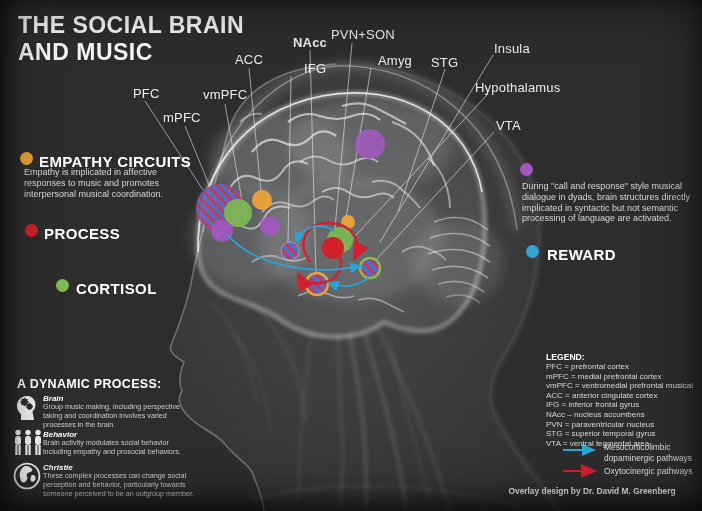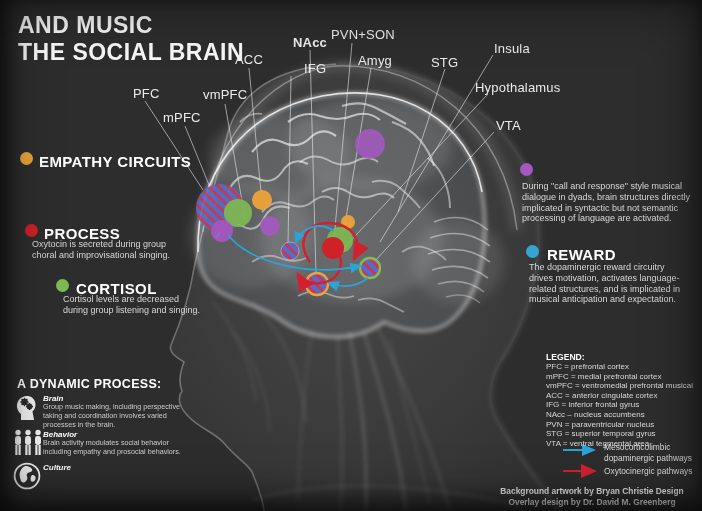--- a/index.html
+++ b/index.html
@@ -164,54 +164,52 @@
       <path d="M334,231 C320,221 302,227 296,242" stroke="#2aa4d8" stroke-width="1.8" marker-end="url(#mBlue)"></path>
     </g>
 
     <g>
       <line x1="563" y1="450" x2="593" y2="450" stroke-width="2" marker-end="url(#mBlue)" stroke="#2aa4d8"></line>
       <line x1="563" y1="471" x2="593" y2="471" stroke-width="2" marker-end="url(#mRed)" stroke="#d2202f"></line>
     </g>
   </svg>
 
   <div class="txt title" style="left:18px;top:12px;width:250px;">
+    <div>THE SOCIAL BRAIN</div>
     <div>AND MUSIC</div>
-    <div>THE SOCIAL BRAIN</div>
   </div>
 
   <span class="txt blabel" style="left:133px;top:86px;">PFC</span>
   <span class="txt blabel" style="left:163px;top:110px;">mPFC</span>
   <span class="txt blabel" style="left:203px;top:87px;">vmPFC</span>
   <span class="txt blabel" style="left:235px;top:52px;">ACC</span>
   <span class="txt blabel" style="left:268px;top:61px;margin-left:36px;">IFG</span>
   <span class="txt blabel" style="left:293px;top:35px;font-weight:bold;">NAcc</span>
   <span class="txt blabel" style="left:331px;top:27px;">PVN+SON</span>
-  <span class="txt blabel" style="left:336px;top:53px;padding-left:22px;">Amyg</span>
+  <span class="txt blabel" style="left:356px;top:53px;padding-left:22px;">Amyg</span>
   <span class="txt blabel" style="left:431px;top:55px;">STG</span>
   <span class="txt blabel" style="left:494px;top:41px;">Insula</span>
   <span class="txt blabel" style="left:475px;top:80px;">Hypothalamus</span>
   <span class="txt blabel" style="left:496px;top:118px;">VTA</span>
 
   <span class="dot sm" style="left: 20px; top: 152px; background: rgb(236, 163, 58);"></span>
   <div class="txt sec-h" style="left:39px;top:153px;">EMPATHY CIRCUITS</div>
+  <div class="txt sec-b" style="left:24px;top:167px;width:160px;">Empathy is implicated in affective responses to music and promotes interpersonal musical coordination.</div>
 
   <span class="dot sm" style="left: 25px; top: 224px; background: rgb(207, 33, 39);"></span>
   <div class="txt sec-h" style="left:44px;top:225px;">PROCESS</div>
-  <div class="txt sec-b" style="left:32px;top:239px;width:152px;">Oxytocin is secreted during group choral and improvisational singing.</div>
 
   <span class="dot sm" style="left: 56px; top: 279px; background: rgb(126, 186, 82);"></span>
   <div class="txt sec-h" style="left:76px;top:280px;">CORTISOL</div>
-  <div class="txt sec-b" style="left:63px;top:294px;width:140px;">Cortisol levels are decreased during group listening and singing.</div>
 
   <span class="dot sm" style="left: 520px; top: 163px; background: rgb(164, 88, 194);"></span>
   <div class="txt sec-b" style="left:522px;top:181px;width:192px;">During "call and response" style musical dialogue in dyads, brain structures directly implicated in syntactic but not semantic processing of language are activated.</div>
 
   <span class="dot sm" style="left: 526px; top: 245px; background: rgb(53, 165, 208);"></span>
   <div class="txt sec-h" style="left:547px;top:246px;">REWARD</div>
-  <div class="txt sec-b" style="left:529px;top:262px;width:152px;">The dopaminergic reward circuitry drives motivation, activates language-related structures, and is implicated in musical anticipation and expectation.</div>
 
   <div class="txt dyn-h" style="left:17px;top:377px;">A DYNAMIC PROCESS:</div>
 
   <div class="icon-box" style="left:12px;top:392px;">
     <svg width="30" height="30" viewBox="0 0 30 30">
       <path d="M9,28 L9,22 C5,19 3.5,13 6.5,8.5 C9.5,4 16.5,2.5 20.5,6 C24.5,9.5 24.5,16 20.5,19.5 L22,28 Z" fill="#f2f2f2"></path>
       <g stroke="#2d2d2d" stroke-width="1.4">
         <circle cx="12.5" cy="10" r="2.6" fill="#2d2d2d"></circle>
         <line x1="12.5" y1="5.8" x2="12.5" y2="14.2"></line>
           <line x1="8.3" y1="10" x2="16.7" y2="10"></line>
@@ -247,36 +245,36 @@
   <div class="txt item-h" style="left:43px;top:430px;">Behavior</div>
   <div class="txt item-b" style="left:43px;top:439px;width:152px;">Brain activity modulates social behavior including empathy and prosocial behaviors.</div>
 
   <div class="icon-box" style="left:12px;top:461px;">
     <svg width="30" height="30" viewBox="0 0 30 30">
       <circle cx="15" cy="15" r="12.4" fill="#2d2d2d" stroke="#f2f2f2" stroke-width="1.8"></circle>
       <path d="M13,5 C16,4.5 19,6 20,8 C21,10 19,11 17,11.5 C15,12 14,13.5 15,15.5 C16,17.5 15,19.5 13,21 C11,22.5 9,21 8.5,18.5 C8,16 7,14 8,11 C9,8 11,5.5 13,5 Z" fill="#f2f2f2"></path>
       <path d="M21,14 C23,14.5 24,16 23.5,18 C23,20 21,21.5 19.5,20.5 C18,19.5 18.5,17 19,15.5 C19.4,14.4 20,13.8 21,14 Z" fill="#f2f2f2"></path>
     </svg>
   </div>
-  <div class="txt item-h" style="left:43px;top:463px;">Culture</div>
+  <div class="txt item-h" style="left:43px;top:463px;">Christie</div>
+  <div class="txt item-b" style="left:43px;top:472px;width:162px;">These complex processes can change social perception and behavior, particularly towards someone perceived to be an outgroup member.</div>
 
   <div class="txt" style="left:546px;top:336px;margin-top:16px;">
     <div class="legend-h">LEGEND:</div>
     <div class="legend-line">PFC = prefrontal cortex</div>
     <div class="legend-line">mPFC = medial prefrontal cortex</div>
     <div class="legend-line">vmPFC = ventromedial prefrontal musical</div>
     <div class="legend-line">ACC = anterior cingulate cortex</div>
     <div class="legend-line">IFG = inferior frontal gyrus</div>
     <div class="legend-line">NAcc – nucleus accumbens</div>
     <div class="legend-line">PVN = paraventricular nucleus</div>
     <div class="legend-line">STG = superior temporal gyrus</div>
     <div class="legend-line">VTA = ventral tegmental area</div>
   </div>
 
   <div class="txt path-label" style="left:604px;top:442px;width:112px;">Mesocorticolimbic dopaminergic pathways</div>
   <div class="txt path-label" style="left:604px;top:466px;width:112px;">Oxytocinergic pathways</div>
 
   <div class="txt credits" style="left:486px;top:486px;width:212px;">
-    <div>Background artwork by Bryan Christie Design</div>
     <div>Overlay design by Dr. David M. Greenberg</div>
   </div>
 
 </div>
 
 </body></html>

